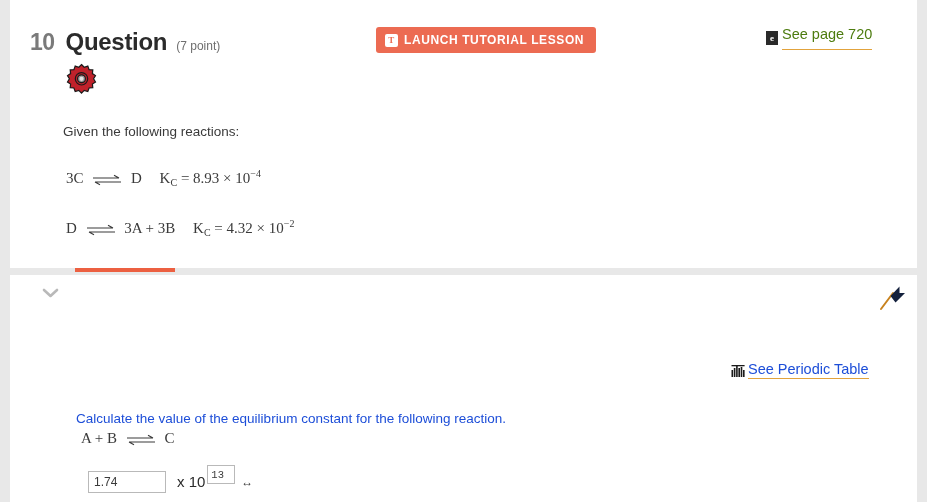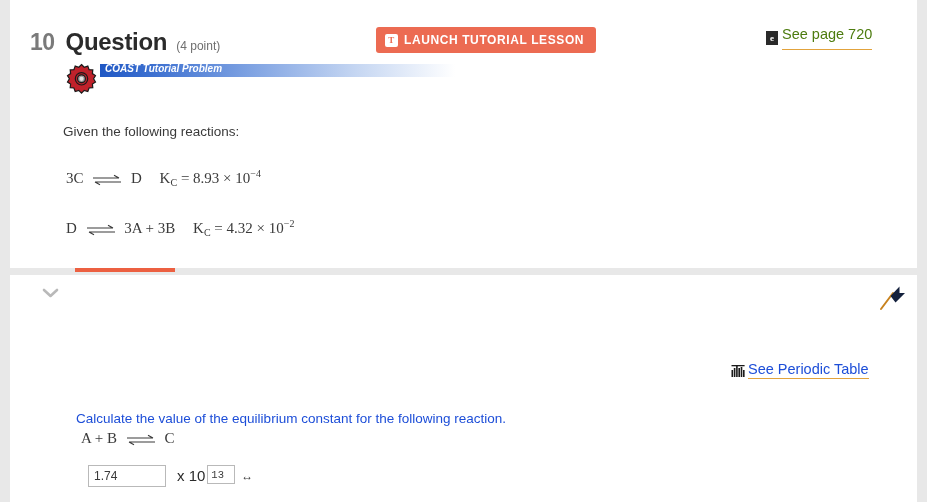--- a/index.html
+++ b/index.html
@@ -255,21 +255,21 @@
   .eqn-3 {
     left: 81px;
     top: 430px;
   }
   
   .answer-row {
     position: absolute;
     left: 88px;
     top: 465px;
     display: flex;
-    align-items: flex-start;
+    align-items: flex-end;
   }
   .ans-input {
     width: 78px;
     height: 22px;
     border: 1px solid #b9b9b9;
     box-sizing: border-box;
     font-family: "Liberation Sans", sans-serif;
     font-size: 12px;
     color: #3a3a3a;
     padding: 0 5px;
@@ -308,21 +308,21 @@
 </head>
 <body>
 
 <div class="page">
 
   <div class="panel panel-question">
 
     <div class="q-header">
       <span class="q-num">10</span>
       <span class="q-title">Question</span>
-      <span class="q-points">(4 point)</span>
+      <span class="q-points">(7 point)</span>
     </div>
 
     <button class="launch-btn">
       <span class="launch-icon">T</span>
       <span>LAUNCH TUTORIAL LESSON</span>
     </button>
 
     <a class="see-page" href="#">
       <span class="book-icon">e</span>
       <span class="see-page-label">See page 720</span>
@@ -332,23 +332,20 @@
       <span class="gear-icon">
         <svg width="33" height="33" viewBox="0 0 33 33">
           <g>
             <path d="M16.5 1.5 L19.2 4.2 L22.8 3.1 L24.1 6.6 L27.8 6.9 L27.4 10.6 L30.5 12.6 L28.6 15.8 L30.5 19 L27.4 21 L27.8 24.7 L24.1 25 L22.8 28.5 L19.2 27.4 L16.5 30.1 L13.8 27.4 L10.2 28.5 L8.9 25 L5.2 24.7 L5.6 21 L2.5 19 L4.4 15.8 L2.5 12.6 L5.6 10.6 L5.2 6.9 L8.9 6.6 L10.2 3.1 L13.8 4.2 Z" fill="#c0222b" stroke="#1a1a1a" stroke-width="1.2"></path>
             <circle cx="16.5" cy="15.8" r="6.2" fill="#c0222b" stroke="#1a1a1a" stroke-width="1.2"></circle>
             <circle cx="16.5" cy="15.8" r="3.9" fill="#9a9a9a" stroke="#1a1a1a" stroke-width="1.2"></circle>
             <circle cx="16.5" cy="15.8" r="2.1" fill="#e3e3e3"></circle>
           </g>
         </svg>
       </span>
-      <div class="coast-bar">
-        <span class="coast-text">COAST Tutorial Problem</span>
-      </div>
     </div>
 
     <div class="given-text">Given the following reactions:</div>
 
     <div class="eqn eqn-1">
       <span>3C</span>
       <span class="harp">
         <svg width="30" height="12" viewBox="0 0 30 12">
           <path d="M1 4 H27 M27 4 L22 1.2" stroke="#3a3a3a" stroke-width="1.1" fill="none"></path>
           <path d="M29 8 H3 M3 8 L8 10.8" stroke="#3a3a3a" stroke-width="1.1" fill="none"></path>

